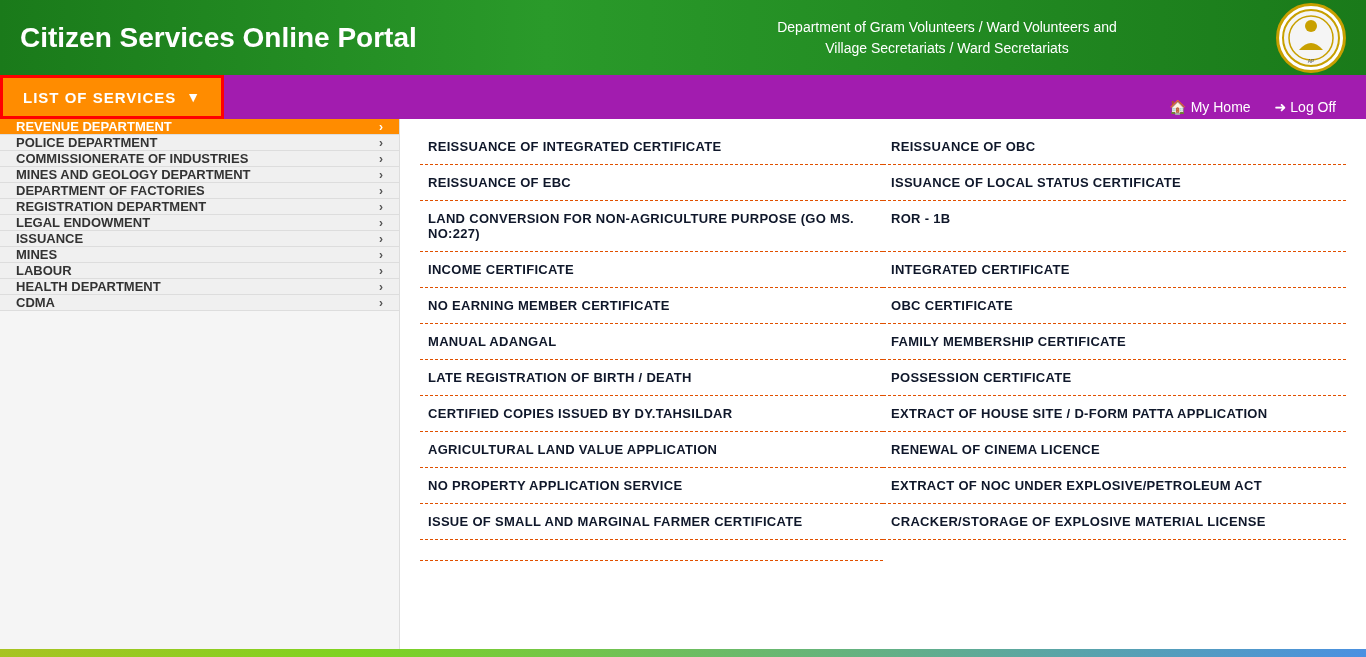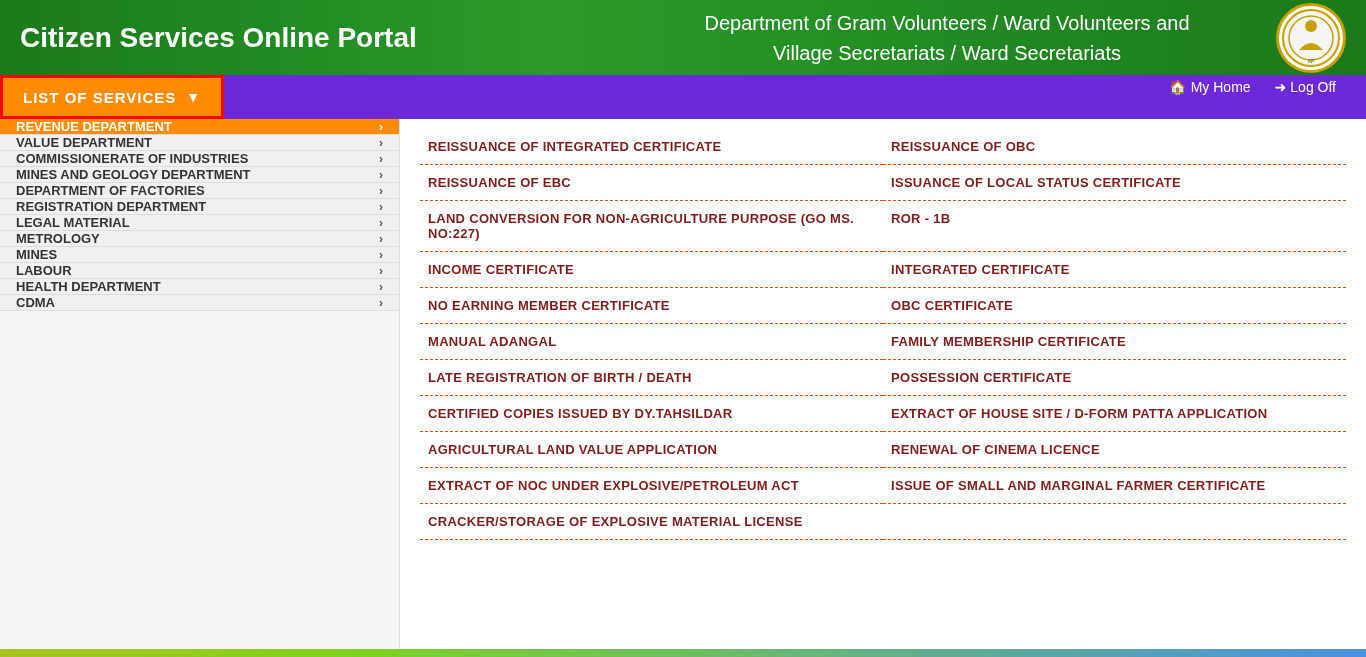--- a/index.html
+++ b/index.html
@@ -30,21 +30,21 @@
     }
     .header-subtitle {
       color: #ffe066;
       font-size: 15px;
       font-weight: bold;
     }
     .header-center {
       flex: 1;
       text-align: center;
       color: #fff;
-      font-size: 20px;
+      font-size: 14px;
       line-height: 1.5;
     }
     .header-logo {
       width: 70px;
       height: 70px;
       border-radius: 50%;
       background: #fff;
       display: flex;
       align-items: center;
       justify-content: center;
@@ -52,23 +52,23 @@
       border: 3px solid #c8a000;
       overflow: hidden;
     }
     .header-logo svg {
       width: 60px;
       height: 60px;
     }
 
     
     .navbar {
-      background: #6d28d9;
-      display: flex;
-      align-items: flex-start;
+      background: #a21caf;
+      display: flex;
+      align-items: flex-end;
       padding: 0 0 0 0;
       height: 44px;
     }
     .list-of-services-btn {
       background: #ff8c00;
       border: 3px solid red;
       color: #fff;
       font-size: 15px;
       font-weight: bold;
       padding: 8px 20px;
@@ -146,21 +146,21 @@
       padding: 10px 20px;
       background: #fff;
       overflow-y: auto;
     }
     .services-grid {
       display: grid;
       grid-template-columns: 1fr 1fr;
       gap: 0;
     }
     .service-link {
-      color: #7f1d1d;
+      color: #0f172a;
       font-size: 13px;
       font-weight: bold;
       padding: 10px 8px;
       border-bottom: 1px dashed #e05000;
       cursor: pointer;
       display: block;
       text-transform: uppercase;
       letter-spacing: 0.3px;
     }
   </style>
@@ -204,45 +204,45 @@
 
 <div class="main-content">
 
   <div class="sidebar">
     <div id="sidebar-items-container">
         <div class="sidebar-item active">
           <span>REVENUE DEPARTMENT</span>
           <span class="arrow">›</span>
         </div>
         <div class="sidebar-item">
-          <span>VALUE DEPARTMENT</span>
+          <span>POLICE DEPARTMENT</span>
           <span class="arrow">›</span>
         </div>
         <div class="sidebar-item">
           <span>COMMISSIONERATE OF INDUSTRIES</span>
           <span class="arrow">›</span>
         </div>
         <div class="sidebar-item">
           <span>MINES AND GEOLOGY DEPARTMENT</span>
           <span class="arrow">›</span>
         </div>
         <div class="sidebar-item">
           <span>DEPARTMENT OF FACTORIES</span>
           <span class="arrow">›</span>
         </div>
         <div class="sidebar-item">
           <span>REGISTRATION DEPARTMENT</span>
           <span class="arrow">›</span>
         </div>
         <div class="sidebar-item">
-          <span>LEGAL MATERIAL</span>
-          <span class="arrow">›</span>
-        </div>
-        <div class="sidebar-item">
-          <span>METROLOGY</span>
+          <span>LEGAL ENDOWMENT</span>
+          <span class="arrow">›</span>
+        </div>
+        <div class="sidebar-item">
+          <span>ISSUANCE</span>
           <span class="arrow">›</span>
         </div>
         <div class="sidebar-item">
           <span>MINES</span>
           <span class="arrow">›</span>
         </div>
         <div class="sidebar-item">
           <span>LABOUR</span>
           <span class="arrow">›</span>
         </div>
@@ -270,19 +270,20 @@
         <a class="service-link">NO EARNING MEMBER CERTIFICATE</a>
         <a class="service-link">OBC CERTIFICATE</a>
         <a class="service-link">MANUAL ADANGAL</a>
         <a class="service-link">FAMILY MEMBERSHIP CERTIFICATE</a>
         <a class="service-link">LATE REGISTRATION OF BIRTH / DEATH</a>
         <a class="service-link">POSSESSION CERTIFICATE</a>
         <a class="service-link">CERTIFIED COPIES ISSUED BY DY.TAHSILDAR</a>
         <a class="service-link">EXTRACT OF HOUSE SITE / D-FORM PATTA APPLICATION</a>
         <a class="service-link">AGRICULTURAL LAND VALUE APPLICATION</a>
         <a class="service-link">RENEWAL OF CINEMA LICENCE</a>
+        <a class="service-link">NO PROPERTY APPLICATION SERVICE</a>
         <a class="service-link">EXTRACT OF NOC UNDER EXPLOSIVE/PETROLEUM ACT</a>
         <a class="service-link">ISSUE OF SMALL AND MARGINAL FARMER CERTIFICATE</a>
         <a class="service-link">CRACKER/STORAGE OF EXPLOSIVE MATERIAL LICENSE</a>
         <a class="service-link"></a>
       </div>
   </div>
 </div>
 
 </body></html>

